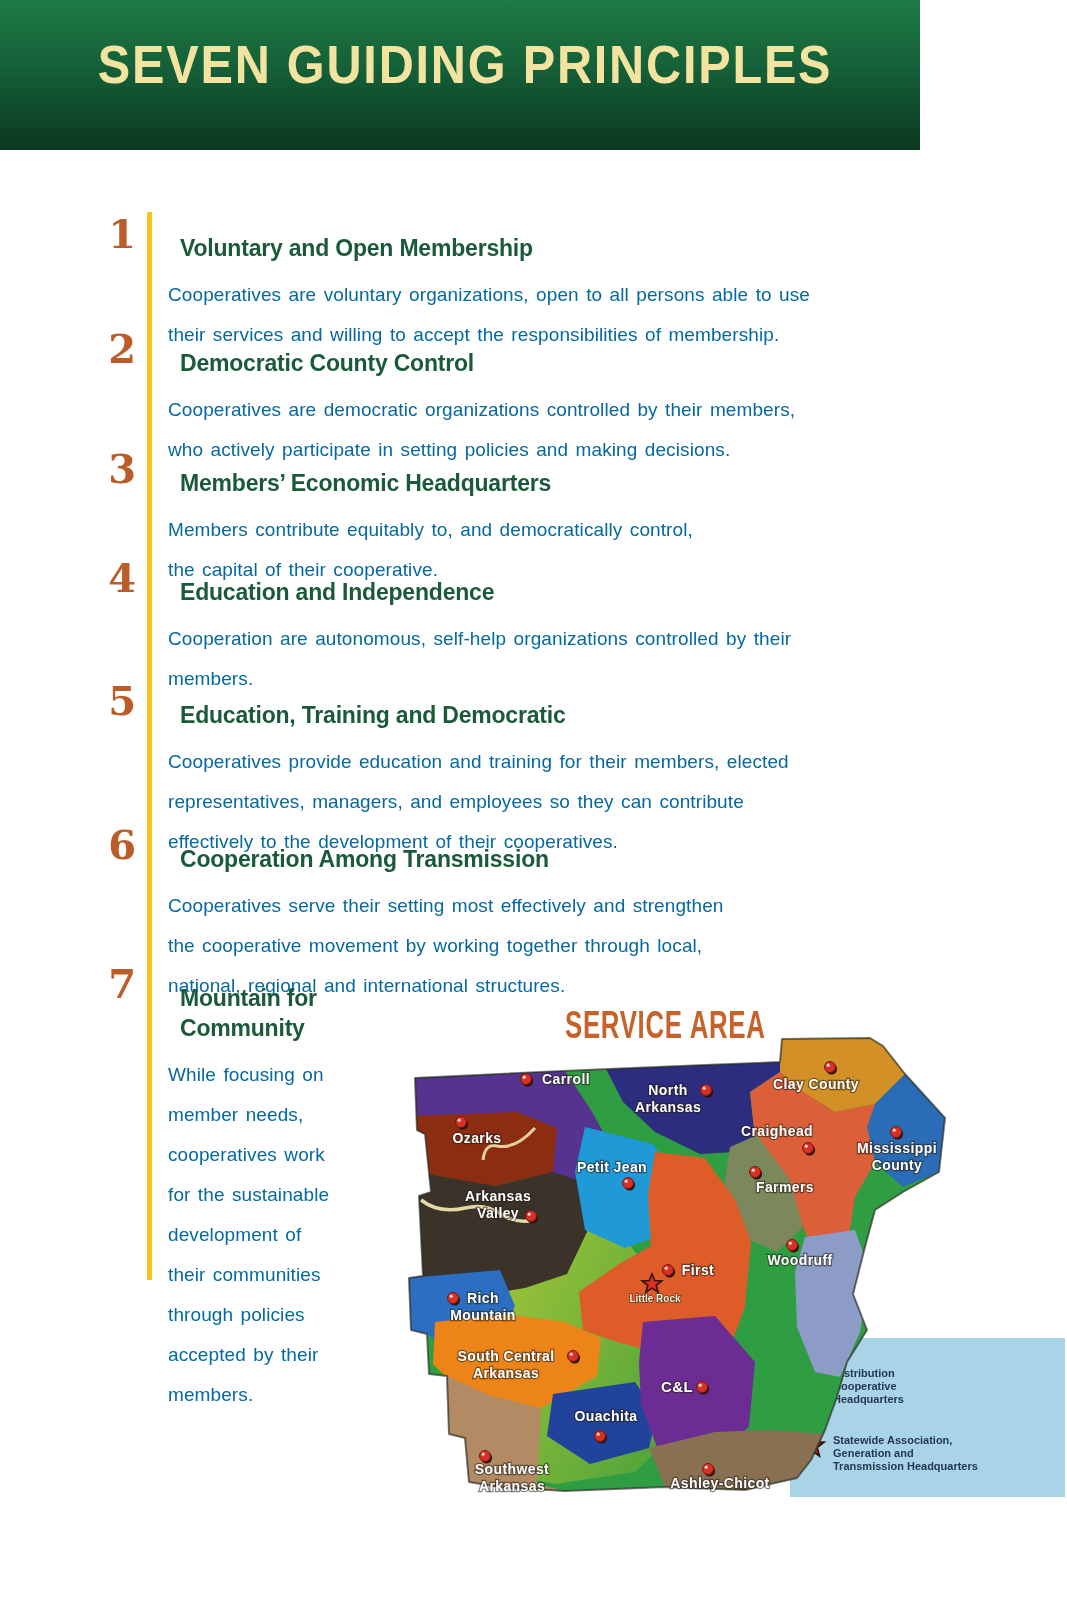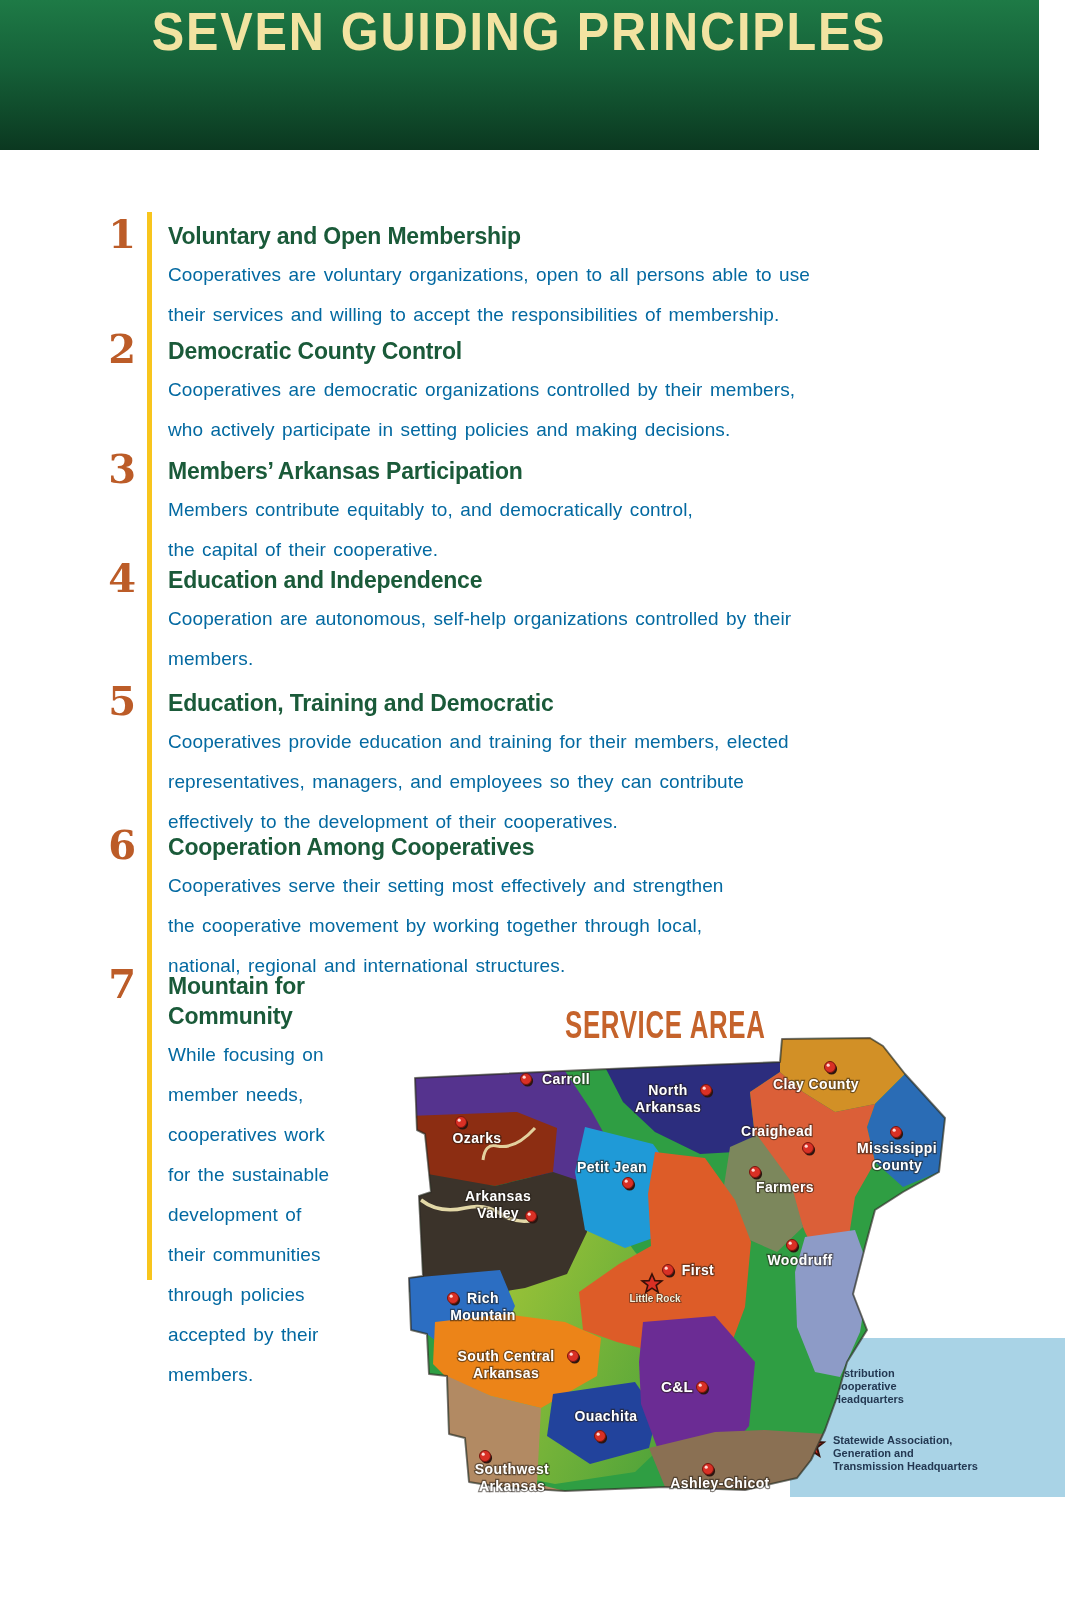--- a/index.html
+++ b/index.html
@@ -1,34 +1,34 @@
 <!DOCTYPE html>
 <html><head>
 <meta charset="utf-8">
 <style>
   html,body{margin:0;padding:0;background:#fff;}
   .page{position:relative;width:1067px;height:1600px;background:#ffffff;overflow:hidden;
         font-family:"Liberation Sans",sans-serif;}
 
   
-  .banner{position:absolute;left:0;top:0;width:1039px;height:150px;
+  .banner{position:absolute;left:0;top:0;width:910px;height:150px;
           background:linear-gradient(180deg,#1e7a46 0%,#156038 45%,#0b3820 100%);
-          display:flex;justify-content:center;align-items:flex-start;}
+          display:flex;justify-content:center;align-items:center;padding-left:10px;}
   .banner h1{margin:0 0 22px 0;color:#f2e3a1;font-size:54px;font-weight:bold;
              letter-spacing:2px;white-space:nowrap;transform:scaleX(0.9);transform-origin:center bottom;}
 
   
   .divider{position:absolute;left:147px;top:212px;width:5px;height:1068px;background:#f8c51d;}
   .principle{position:absolute;left:0;width:1067px;}
   .principle .num{position:absolute;left:82px;top:0;width:54px;text-align:right;
                   font-family:"DejaVu Serif",serif;font-weight:bold;font-size:40px;line-height:38px;
                   color:#bc5c28;}
   .principle .content{margin-left:168px;width:700px;padding-top:6px;}
   .principle.narrow .content{width:215px;}
-  .principle h2{margin:0;font-size:23px;line-height:30px;font-weight:bold;color:#1a5a39;letter-spacing:-0.2px;}
+  .principle h2{margin:12px;font-size:23px;line-height:30px;font-weight:bold;color:#1a5a39;letter-spacing:-0.2px;}
   .principle p{margin:4px 0 0 0;font-size:19px;line-height:40px;color:#0369a1;
                white-space:pre-line;word-spacing:2px;letter-spacing:0.1px;}
 
   
   .service-title{position:absolute;left:565px;top:1004px;font-size:38px;font-weight:bold;
                  color:#c5632b;white-space:nowrap;transform:scaleX(0.68);transform-origin:left top;
                  letter-spacing:1px;}
   svg.map{position:absolute;left:405px;top:1032px;width:660px;height:465px;}
   .map-label{fill:#ffffff;font-weight:bold;font-family:"Liberation Sans",sans-serif;text-anchor:middle;
              paint-order:stroke;stroke:rgba(35,28,20,0.55);stroke-width:2.4px;letter-spacing:0.4px;}
@@ -62,21 +62,21 @@
     <div class="content">
       <h2>Democratic County Control</h2>
       <p>Cooperatives are democratic organizations controlled by their members,
 who actively participate in setting policies and making decisions.</p>
     </div>
   </div>
 
   <div class="principle" style="top: 450px;">
     <div class="num">3</div>
     <div class="content">
-      <h2>Members’ Arkansas Participation</h2>
+      <h2>Members’ Economic Headquarters</h2>
       <p>Members contribute equitably to, and democratically control,
 the capital of their cooperative.</p>
     </div>
   </div>
 
   <div class="principle" style="top: 559px;">
     <div class="num">4</div>
     <div class="content">
       <h2>Education and Independence</h2>
       <p>Cooperation are autonomous, self-help organizations controlled by their
@@ -90,21 +90,21 @@
       <h2>Education, Training and Democratic</h2>
       <p>Cooperatives provide education and training for their members, elected
 representatives, managers, and employees so they can contribute
 effectively to the development of their cooperatives.</p>
     </div>
   </div>
 
   <div class="principle" style="top: 826px;">
     <div class="num">6</div>
     <div class="content">
-      <h2>Cooperation Among Cooperatives</h2>
+      <h2>Cooperation Among Transmission</h2>
       <p>Cooperatives serve their setting most effectively and strengthen
 the cooperative movement by working together through local,
 national, regional and international structures.</p>
     </div>
   </div>
 
   <div class="principle narrow" style="top: 965px;">
     <div class="num">7</div>
     <div class="content">
       <h2>Mountain for Community</h2>

